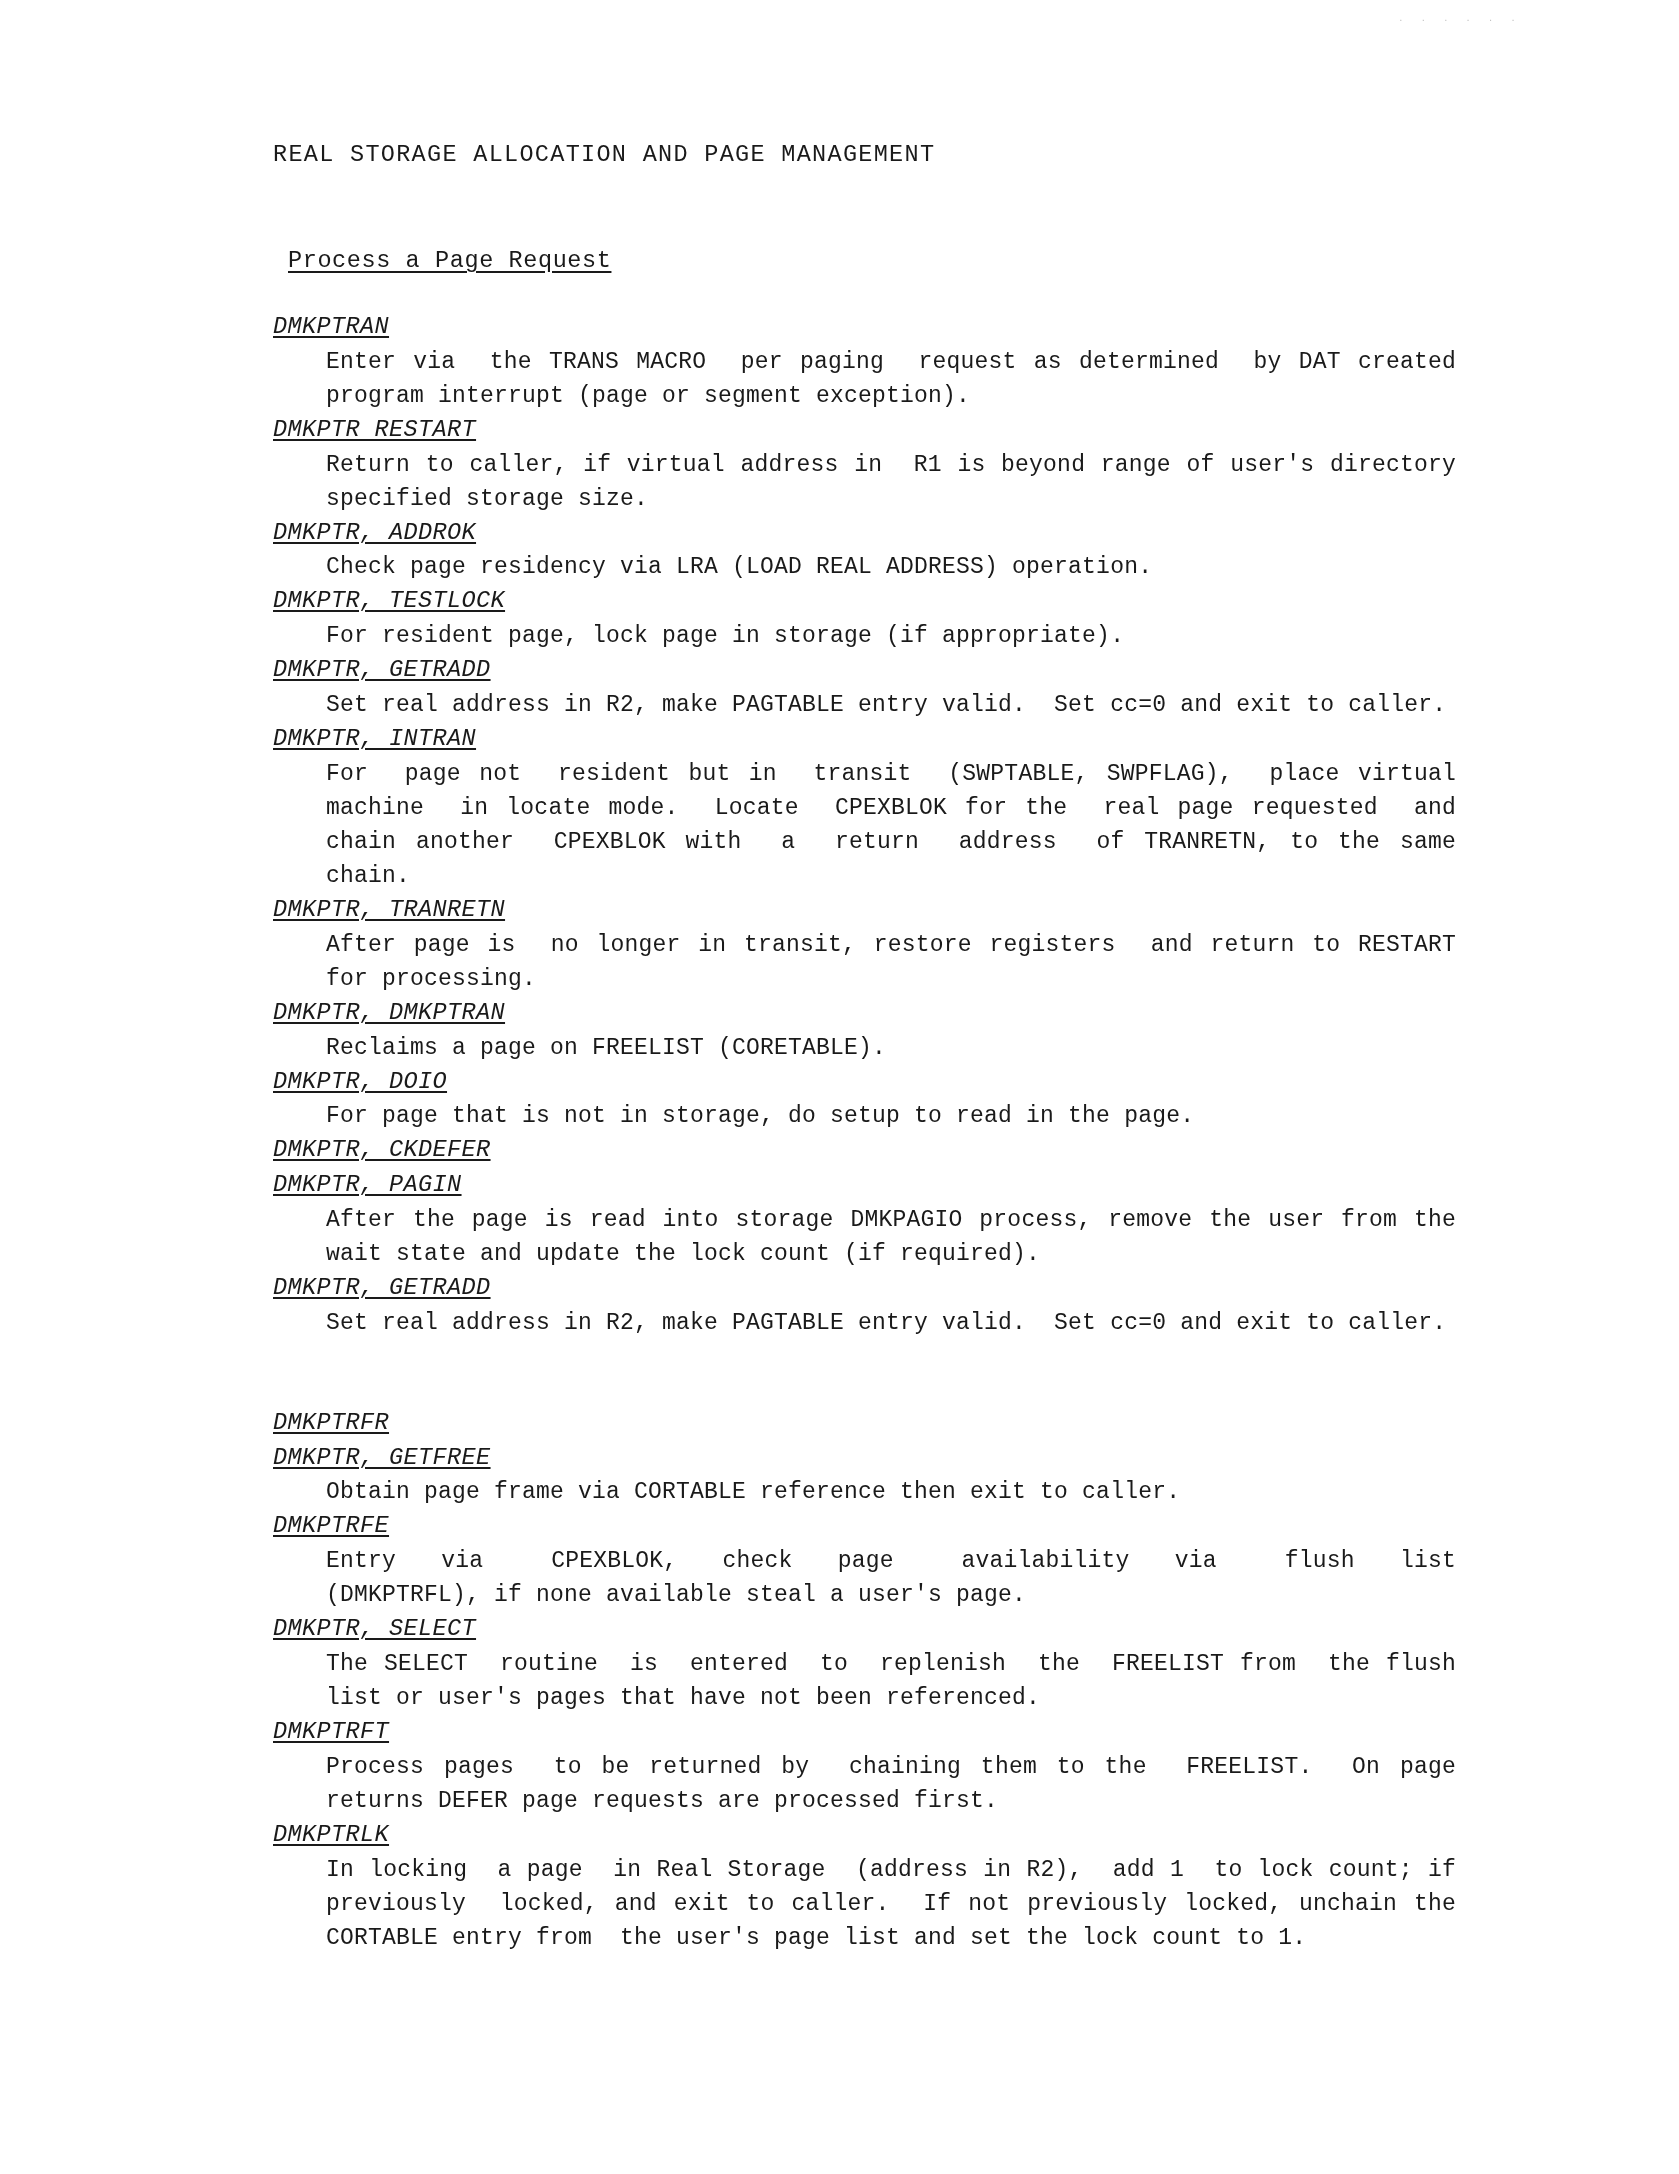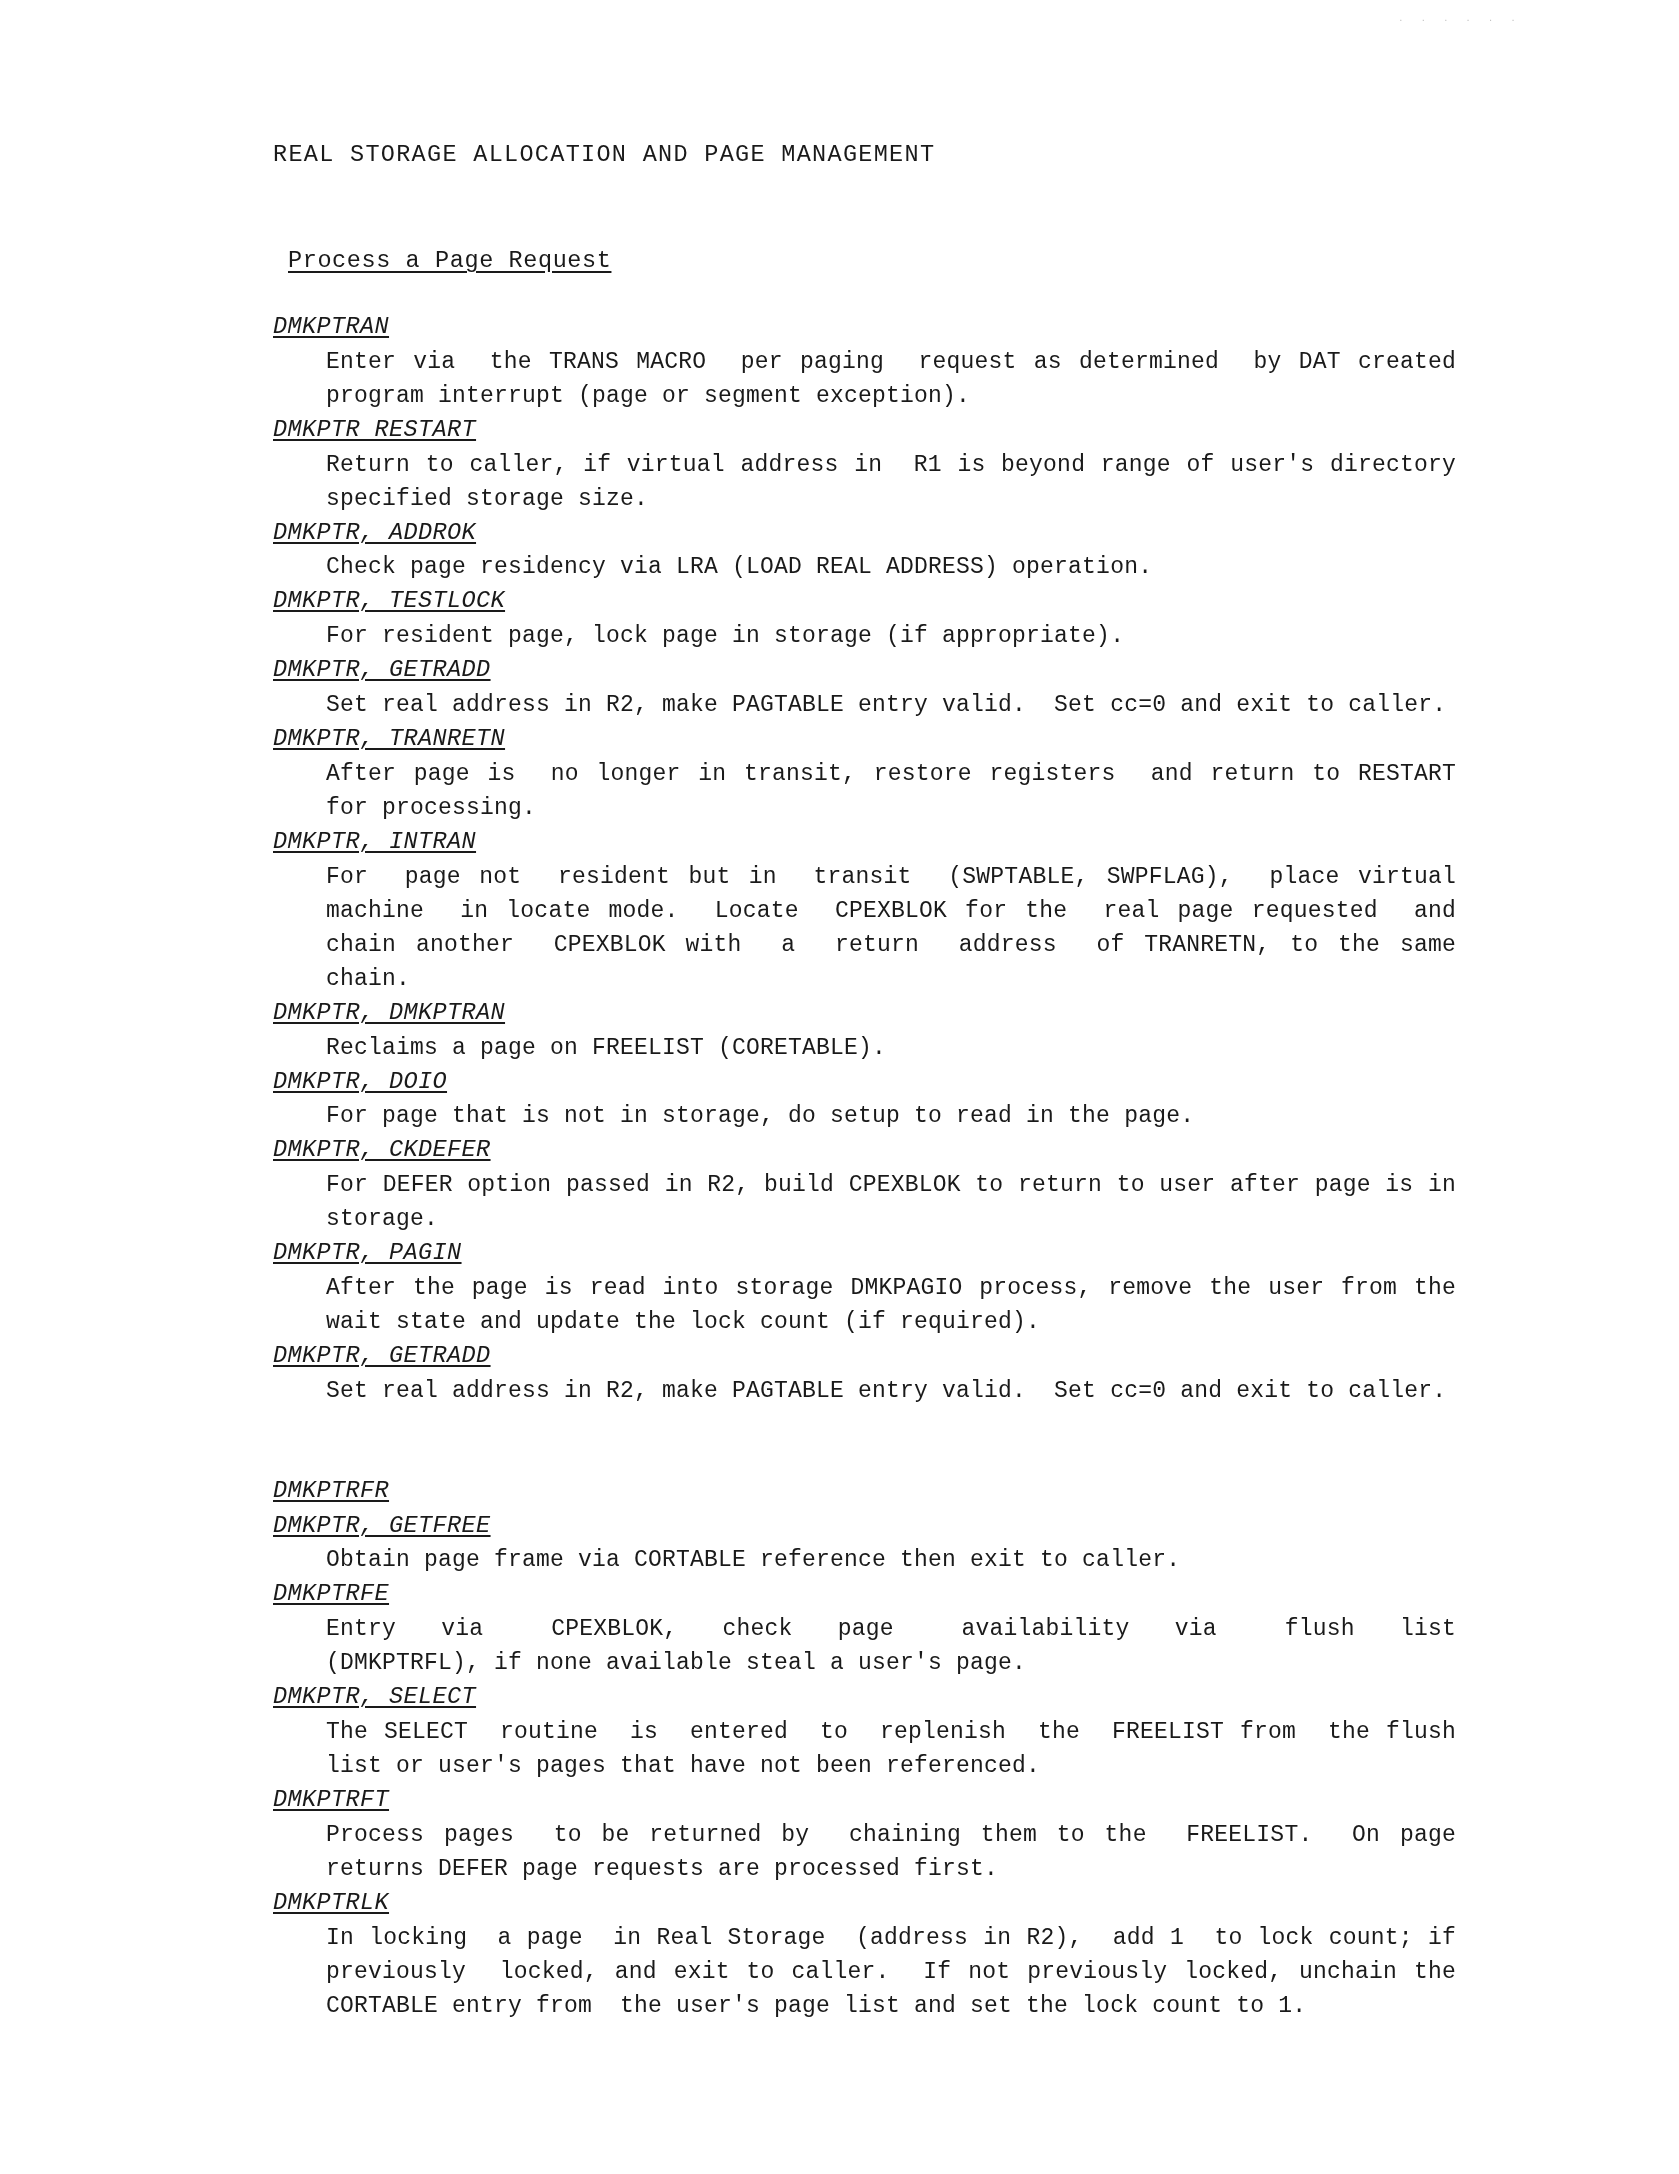--- a/index.html
+++ b/index.html
@@ -110,42 +110,41 @@
       <div class="entry-label">DMKPTR, TESTLOCK</div>
       <div class="entry-body">For resident page, lock page in storage (if appropriate).</div>
     </div>
 
     <div class="entry">
       <div class="entry-label">DMKPTR, GETRADD</div>
       <div class="entry-body">Set real address in R2, make PAGTABLE entry valid.  Set cc=0 and exit to caller.</div>
     </div>
 
     <div class="entry">
-      <div class="entry-label">DMKPTR, TRANRETN</div>
-      <div class="entry-body">After page is  no longer in transit, restore registers  and return to RESTART for processing.</div>
+      <div class="entry-label">DMKPTR, INTRAN</div>
+      <div class="entry-body">For  page not  resident but in  transit  (SWPTABLE, SWPFLAG),  place virtual machine  in locate mode.  Locate  CPEXBLOK for the  real page requested  and  chain another  CPEXBLOK with  a  return  address  of TRANRETN, to the same chain.</div>
     </div>
 
     <div class="entry">
-      <div class="entry-label">DMKPTR, INTRAN</div>
-      <div class="entry-body">For  page not  resident but in  transit  (SWPTABLE, SWPFLAG),  place virtual machine  in locate mode.  Locate  CPEXBLOK for the  real page requested  and  chain another  CPEXBLOK with  a  return  address  of TRANRETN, to the same chain.</div>
+      <div class="entry-label">DMKPTR, TRANRETN</div>
+      <div class="entry-body">After page is  no longer in transit, restore registers  and return to RESTART for processing.</div>
     </div>
 
     <div class="entry">
       <div class="entry-label">DMKPTR, DMKPTRAN</div>
       <div class="entry-body">Reclaims a page on FREELIST (CORETABLE).</div>
     </div>
 
     <div class="entry">
       <div class="entry-label">DMKPTR, DOIO</div>
       <div class="entry-body">For page that is not in storage, do setup to read in the page.</div>
     </div>
 
     <div class="entry">
       <div class="entry-label">DMKPTR, CKDEFER</div>
-      <div class="entry-body">For DEFER option passed in R2, build CPEXBLOK to return to user after page is in storage.</div>
     </div>
 
     <div class="entry">
       <div class="entry-label">DMKPTR, PAGIN</div>
       <div class="entry-body">After the page is read into storage DMKPAGIO process, remove the user from the wait state and update the lock count (if required).</div>
     </div>
 
     <div class="entry">
       <div class="entry-label">DMKPTR, GETRADD</div>
       <div class="entry-body">Set real address in R2, make PAGTABLE entry valid.  Set cc=0 and exit to caller.</div>

